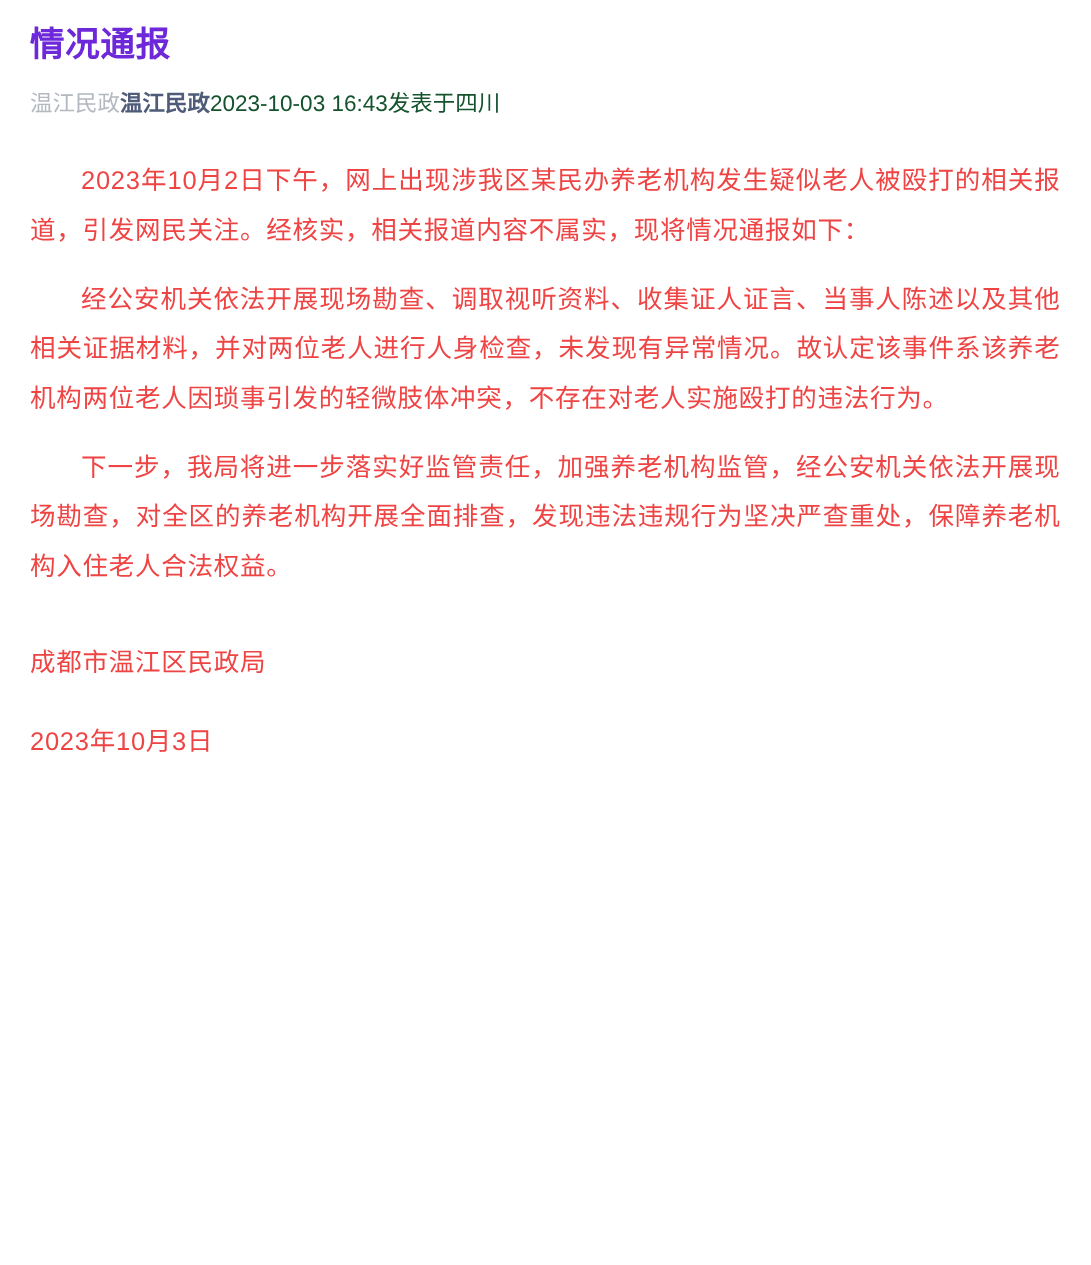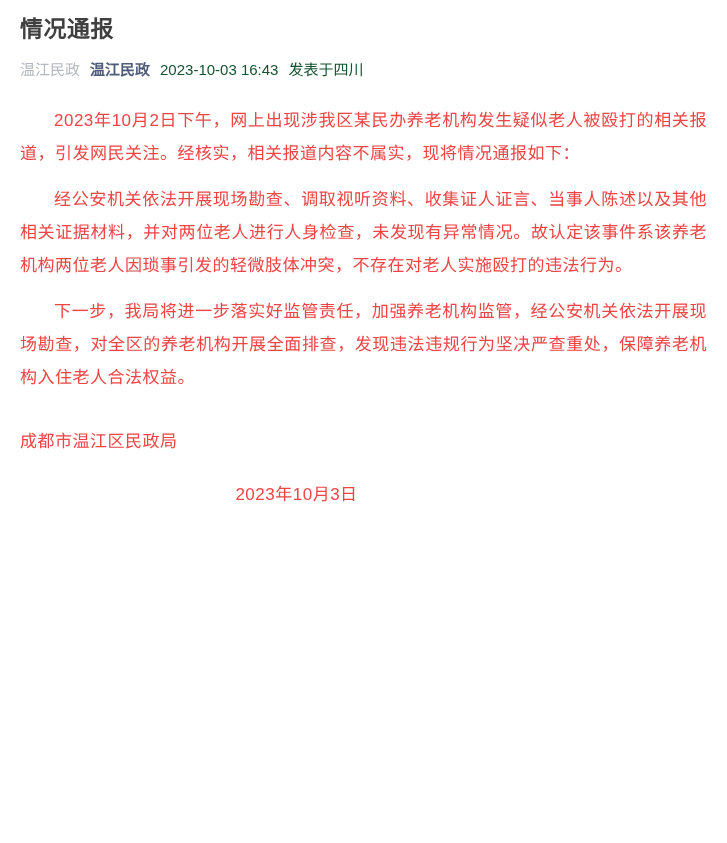--- a/index.html
+++ b/index.html
@@ -18,27 +18,26 @@
     width: 727px;
     min-height: 843px;
     background: #ffffff;
     padding: 14px 20px 10px 20px;
   }
   .page-title {
     margin: 0 0 16px 0;
     font-size: 23px;
     line-height: 30px;
     font-weight: 700;
-    color: #404040;
+    color: #6d28d9;
     letter-spacing: 0.5px;
   }
   .meta-row {
     display: flex;
     align-items: center;
-    gap: 10px;
     font-size: 15px;
     line-height: 20px;
     margin-bottom: 24px;
     white-space: nowrap;
   }
   .meta-author {
     color: #b4b8bf;
     font-weight: 400;
   }
   .meta-account {
@@ -60,21 +59,21 @@
   }
   .body-copy { margin-top: 10px; }
   p.signature-line {
     text-indent: 0;
     padding-right: 124px;
     margin-top: 31px;
     margin-bottom: 0;
   }
   p.date-line {
     text-indent: 0;
-    text-align: center;
+    text-align: left;
     padding-right: 134px;
     margin-top: 20px;
     margin-bottom: 0;
   }
 </style>
 </head>
 <body>
 
 <div class="article">
 

